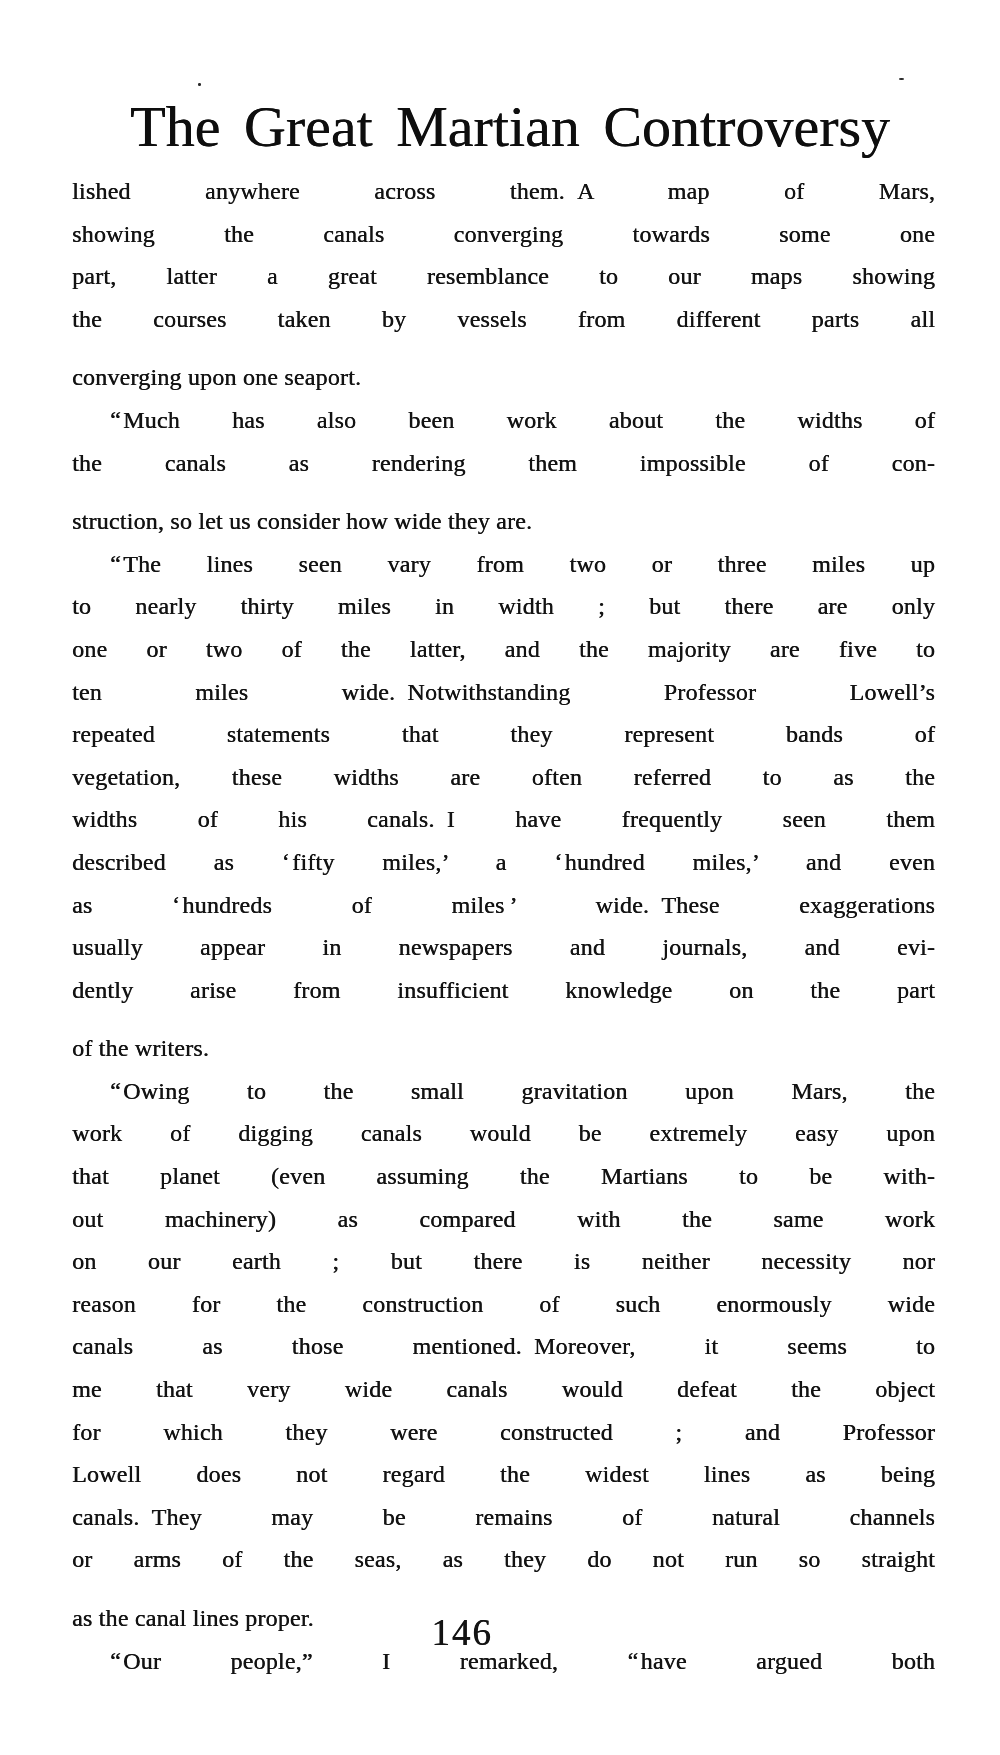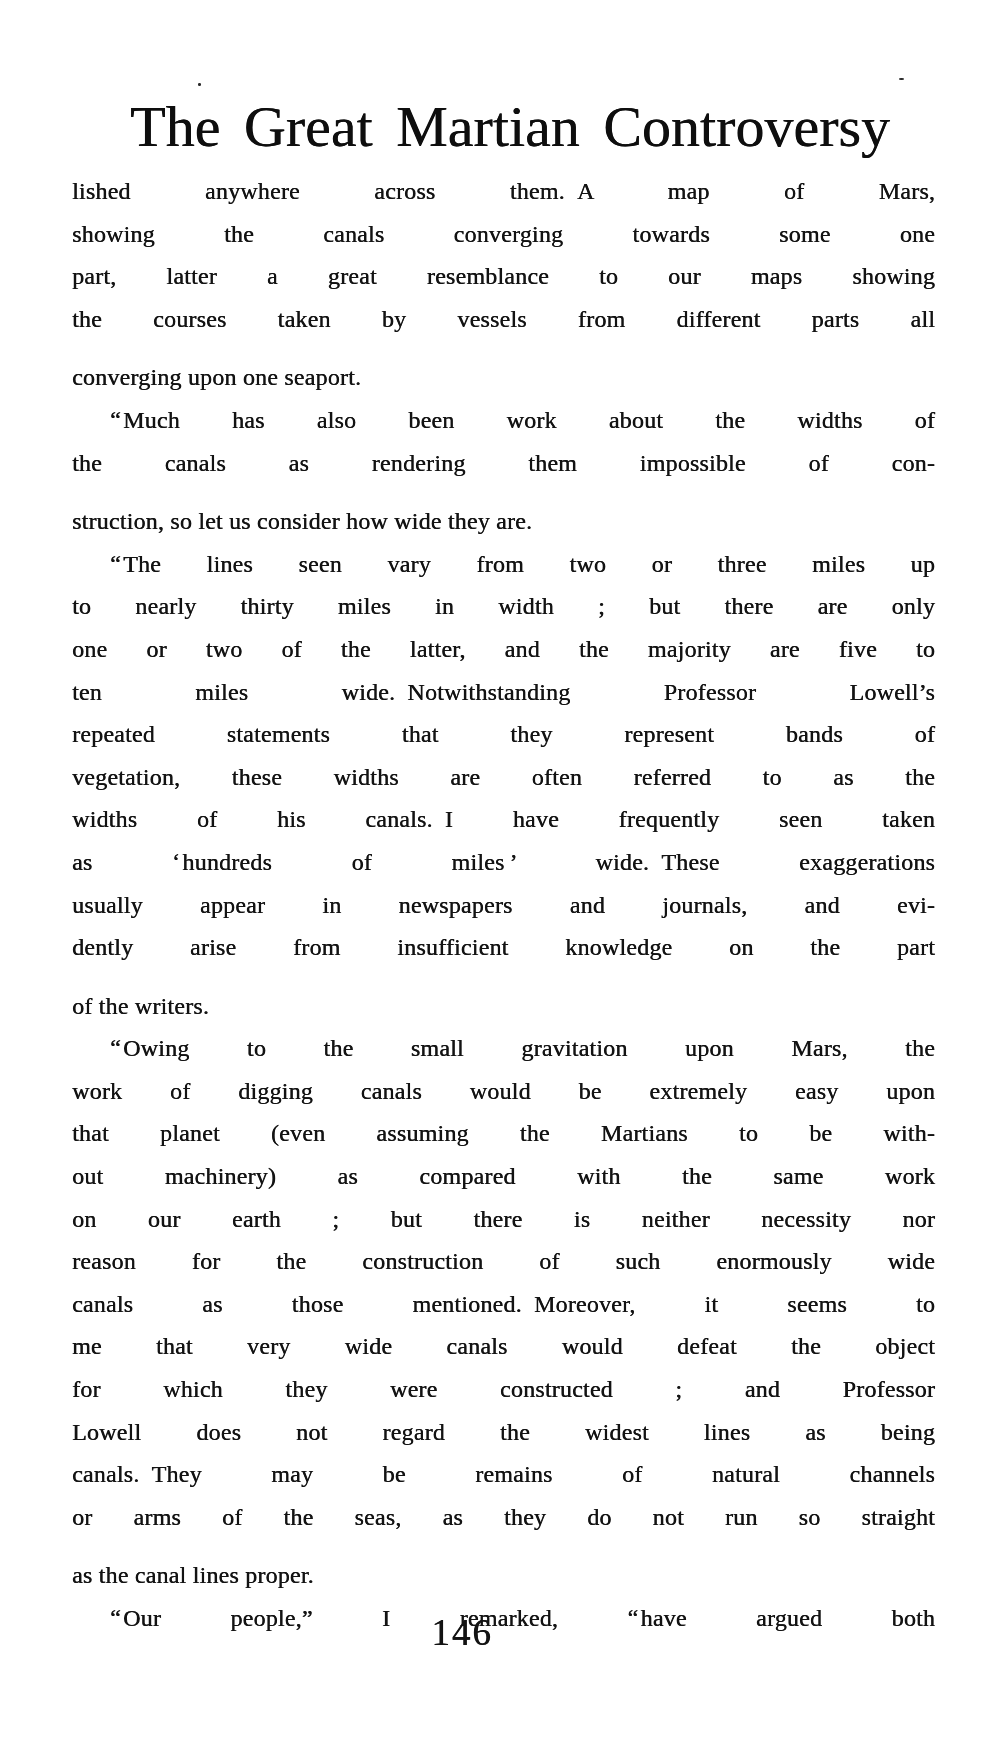--- a/index.html
+++ b/index.html
@@ -73,21 +73,22 @@
       <div class="line last">converging upon one seaport.</div>
       <div class="line indent">“ Much has also been work about the widths of</div>
       <div class="line">the canals as rendering them impossible of con-</div>
       <div class="line last">struction, so let us consider how wide they are.</div>
       <div class="line indent">“ The lines seen vary from two or three miles up</div>
       <div class="line">to nearly thirty miles in width ; but there are only</div>
       <div class="line">one or two of the latter, and the majority are five to</div>
       <div class="line">ten miles wide. Notwithstanding Professor Lowell’s</div>
       <div class="line">repeated statements that they represent bands of</div>
       <div class="line">vegetation, these widths are often referred to as the</div>
-      <div class="line">widths of his canals. I have frequently seen taken</div>
+      <div class="line">widths of his canals. I have frequently seen them</div>
+      <div class="line">described as ‘ fifty miles,’ a ‘ hundred miles,’ and even</div>
       <div class="line">as ‘ hundreds of miles ’ wide. These exaggerations</div>
       <div class="line">usually appear in newspapers and journals, and evi-</div>
       <div class="line">dently arise from insufficient knowledge on the part</div>
       <div class="line last">of the writers.</div>
       <div class="line indent">“ Owing to the small gravitation upon Mars, the</div>
       <div class="line">work of digging canals would be extremely easy upon</div>
       <div class="line">that planet (even assuming the Martians to be with-</div>
       <div class="line">out machinery) as compared with the same work</div>
       <div class="line">on our earth ; but there is neither necessity nor</div>
       <div class="line">reason for the construction of such enormously wide</div>

